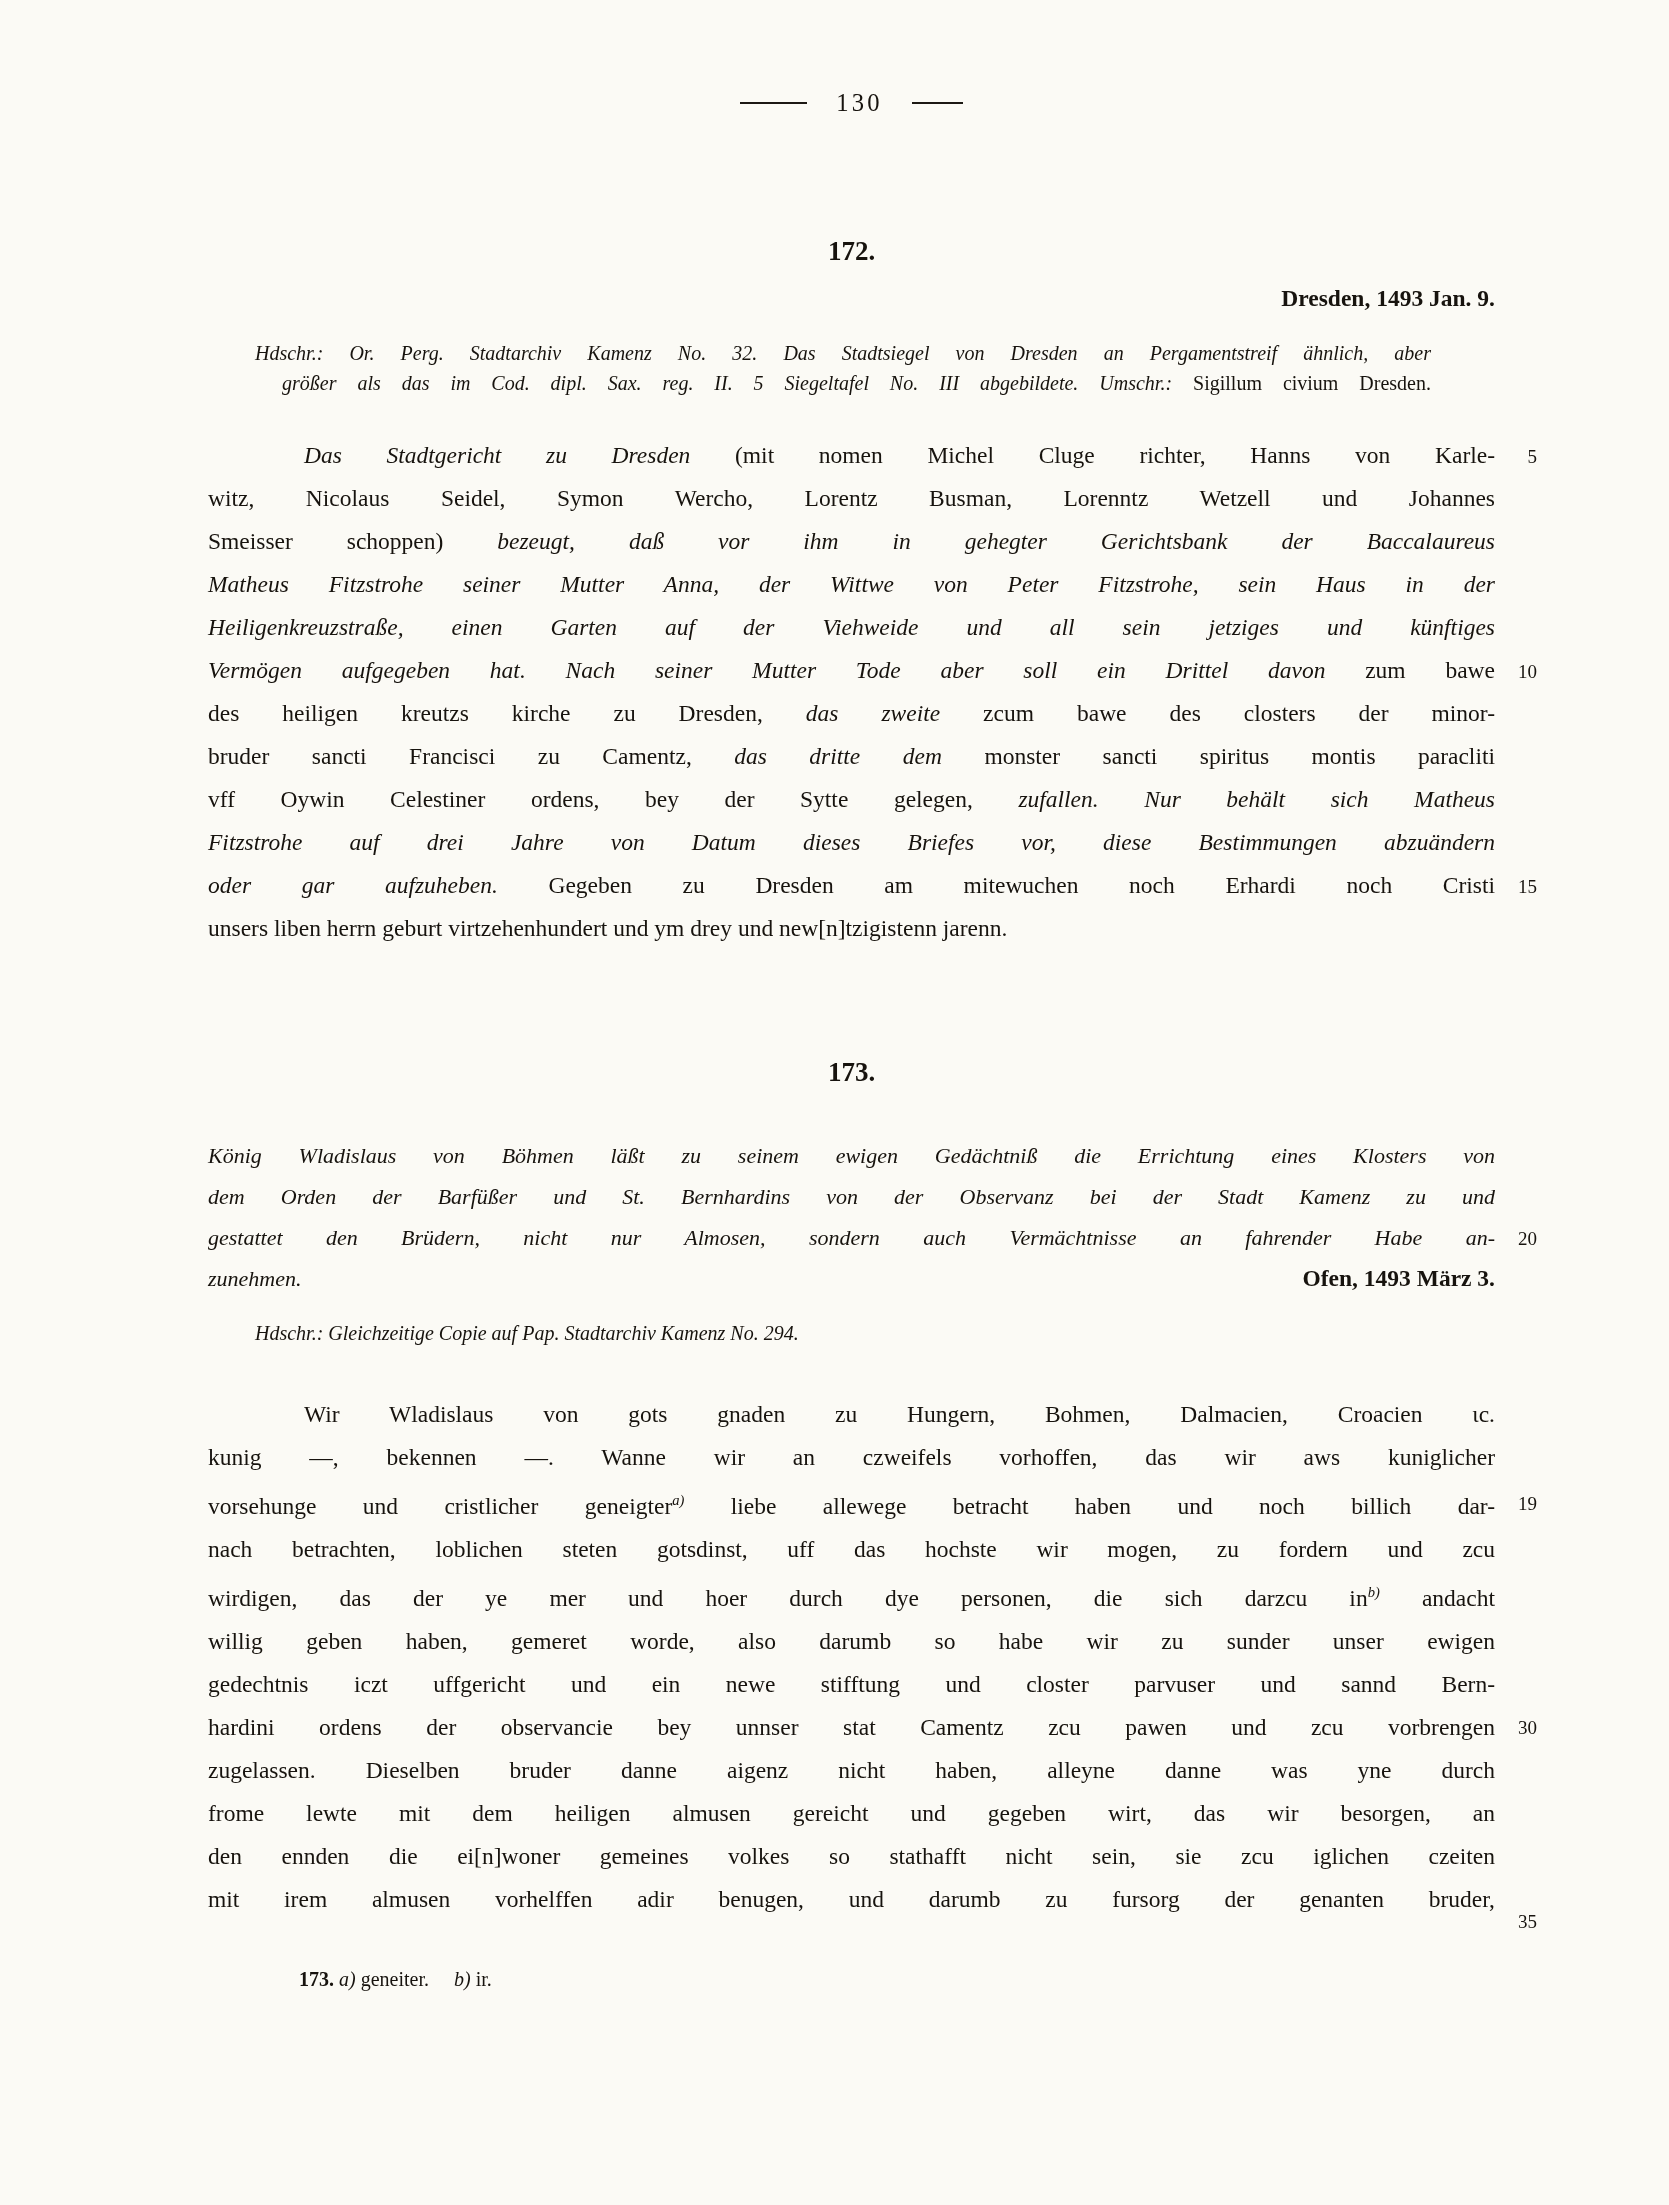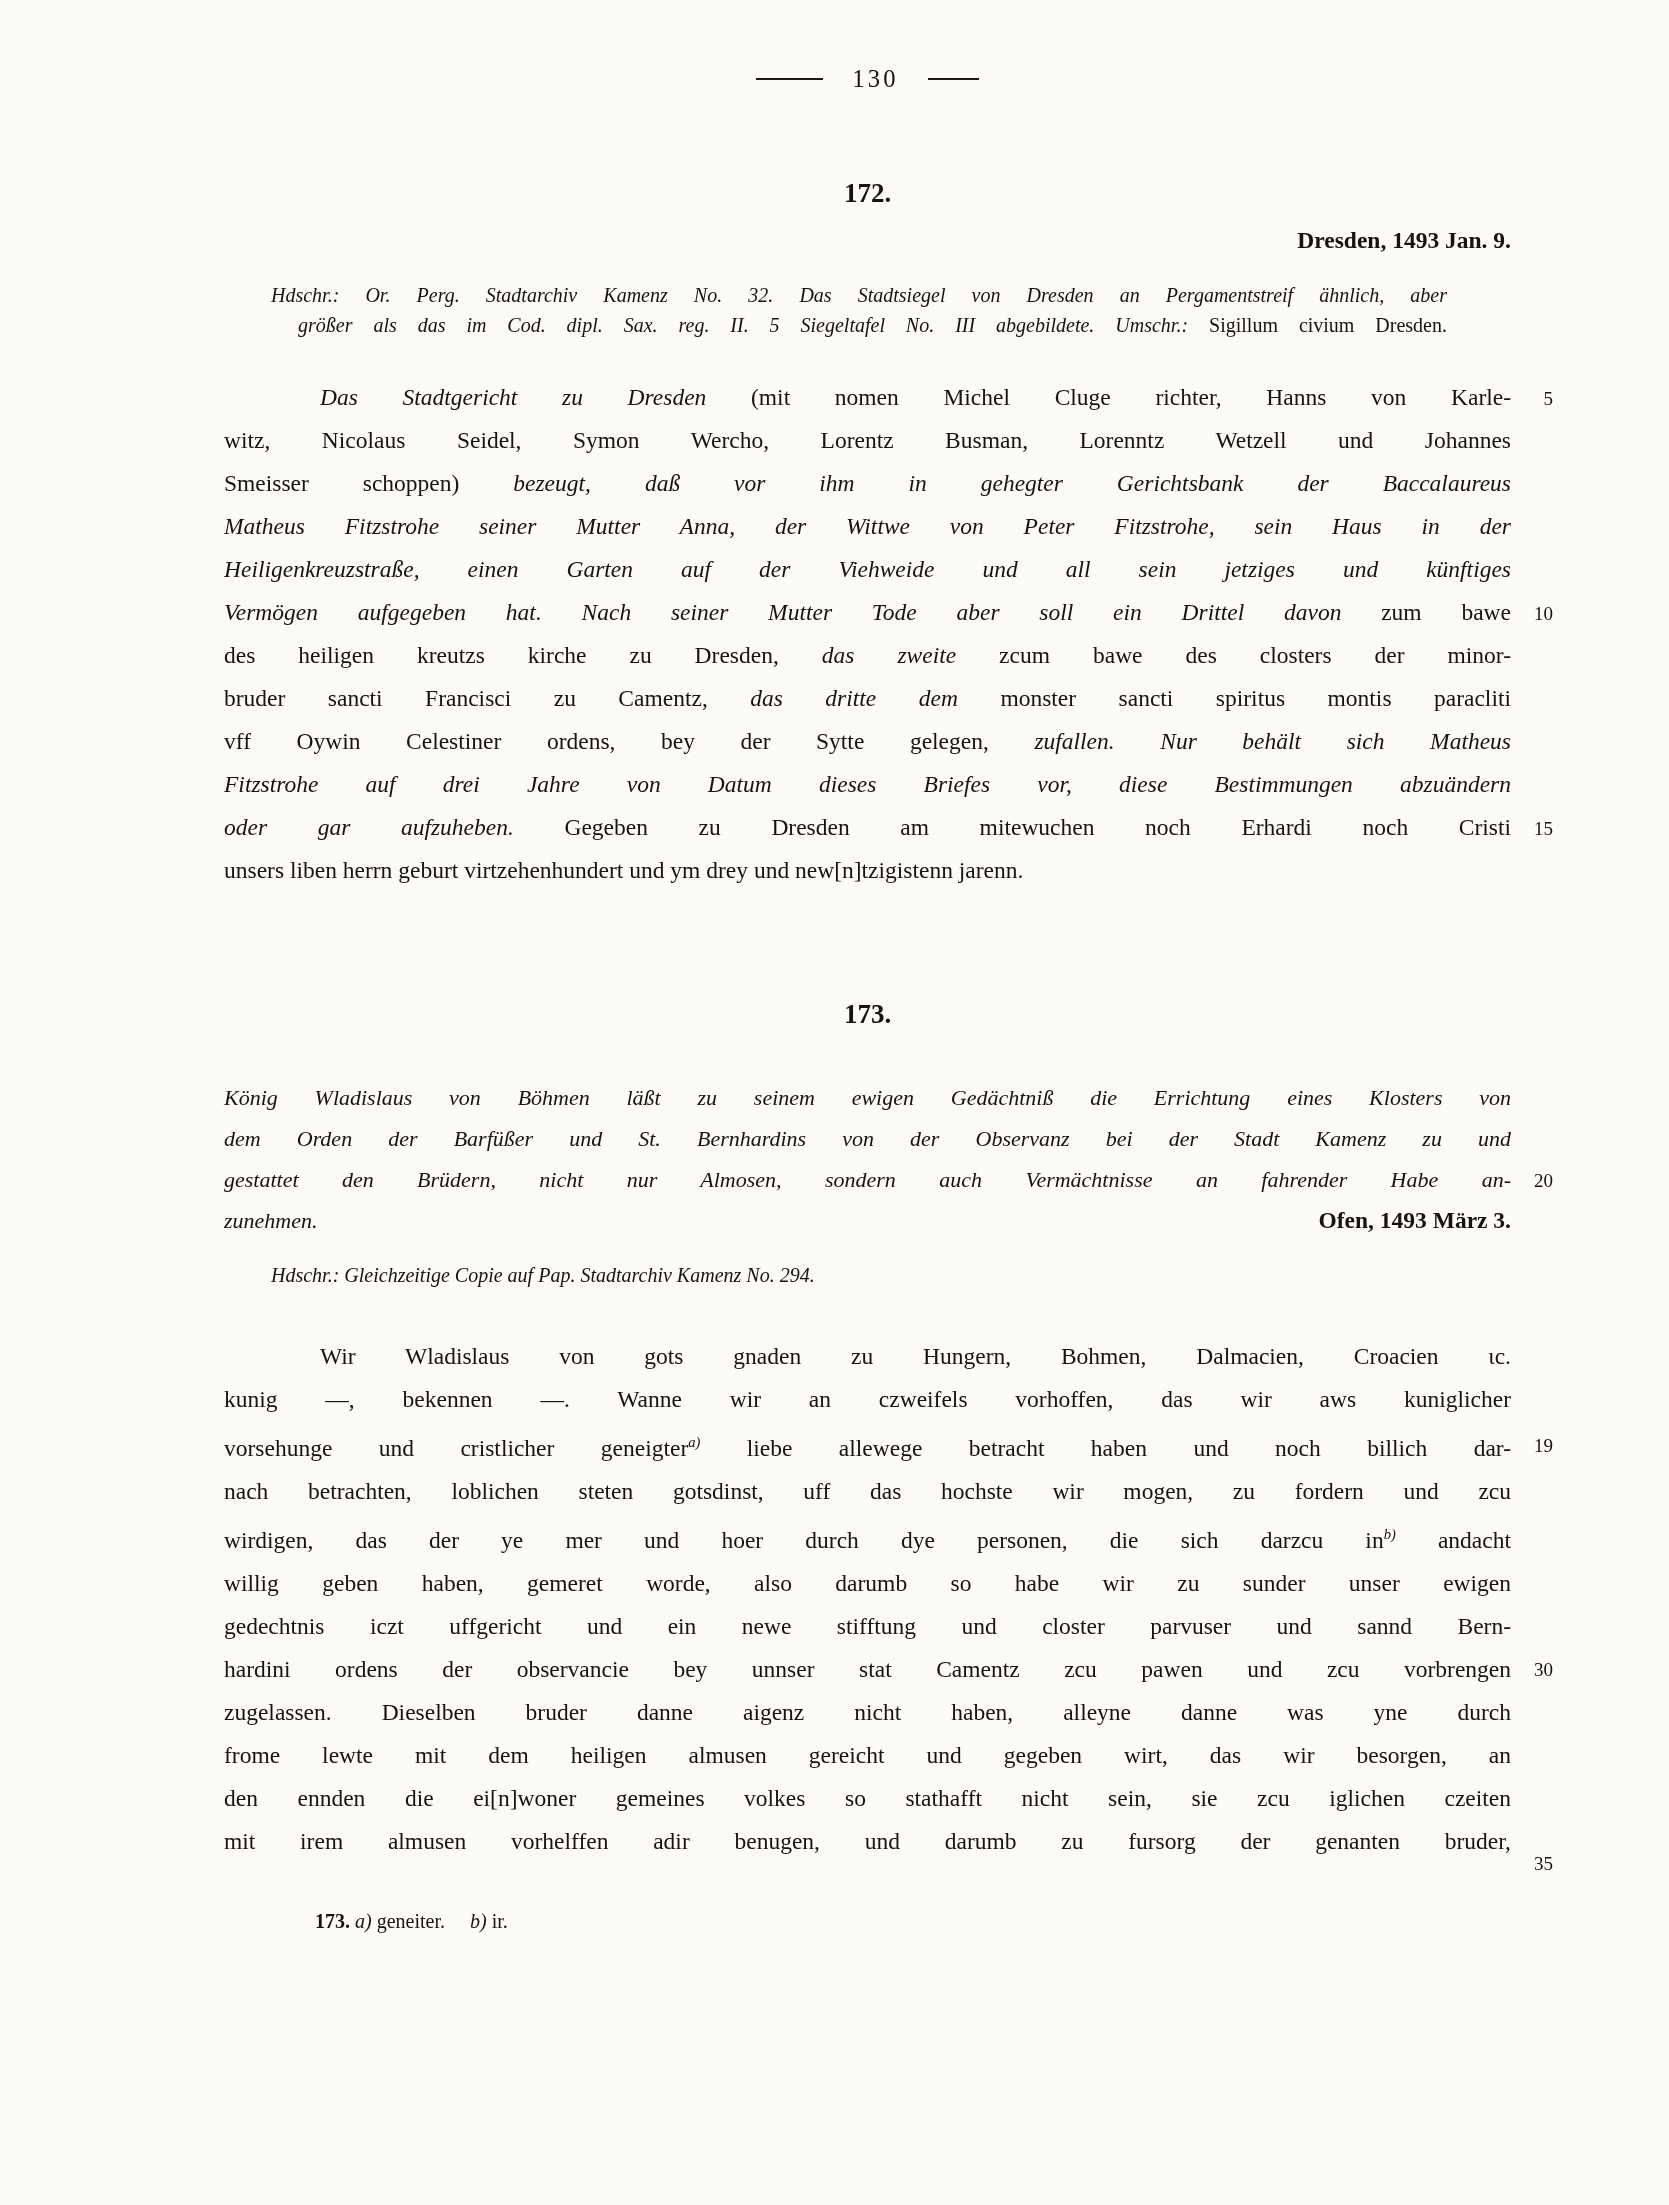--- a/index.html
+++ b/index.html
@@ -10,45 +10,45 @@
     position: relative;
     width: 1669px;
     height: 2205px;
     background: #fbfaf5;
     color: #17130e;
     font-family: "Liberation Serif", "DejaVu Serif", serif;
     overflow: hidden;
   }
   .content {
     position: absolute;
-    left: 224px;
+    left: 208px;
     top: 0;
     width: 1287px;
-    padding-top: 64px;
+    padding-top: 88px;
   }
 
   .pagehead {
     display: flex;
     align-items: center;
     justify-content: center;
     gap: 29px;
     height: 30px;
   }
   .pagenum { font-size: 24.6px; letter-spacing: 3.2px; line-height: 30px; }
   .rule { display: inline-block; height: 0; border-top: 2.1px solid #1c1813; }
   .rule-l { width: 67px; }
   .rule-r { width: 51px; }
 
   .entry-heading {
     text-align: center;
     font-size: 27px;
     font-weight: bold;
     line-height: 33px;
   }
-  .h172 { margin-top: 83px; }
+  .h172 { margin-top: 117px; }
   .h173 { margin-top: 106px; }
 
   .dateline {
     margin-top: 17px;
     text-align: right;
     font-size: 23.5px;
     font-weight: bold;
     line-height: 27px;
   }
 

